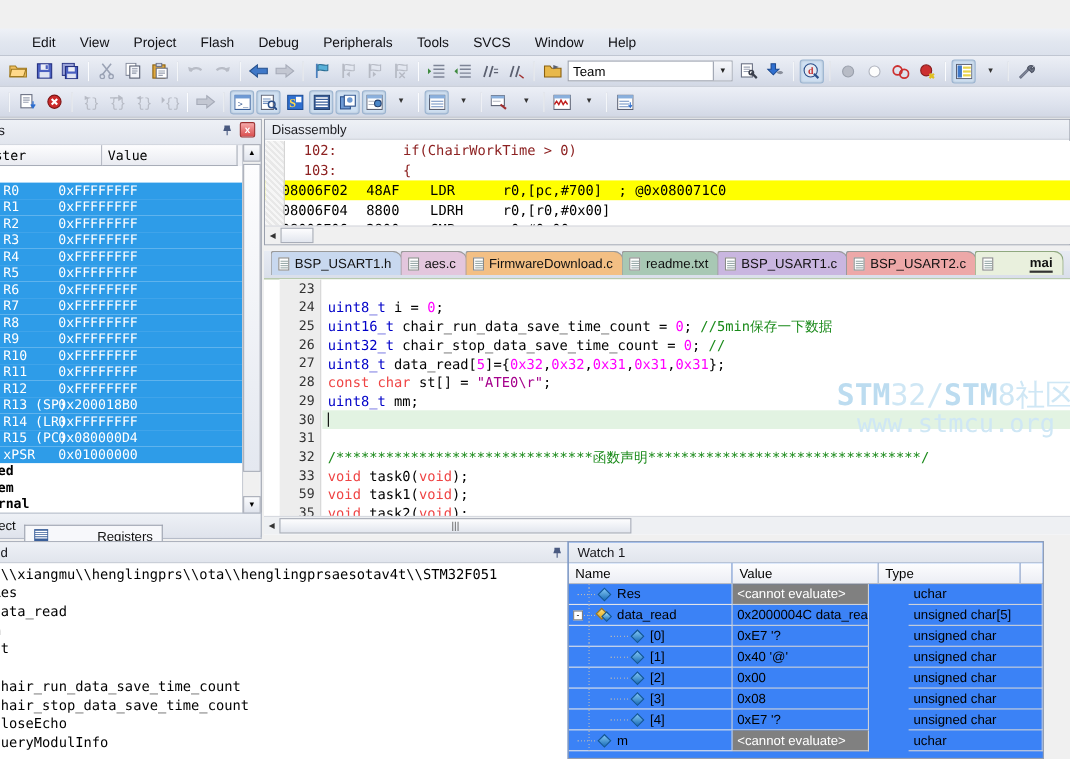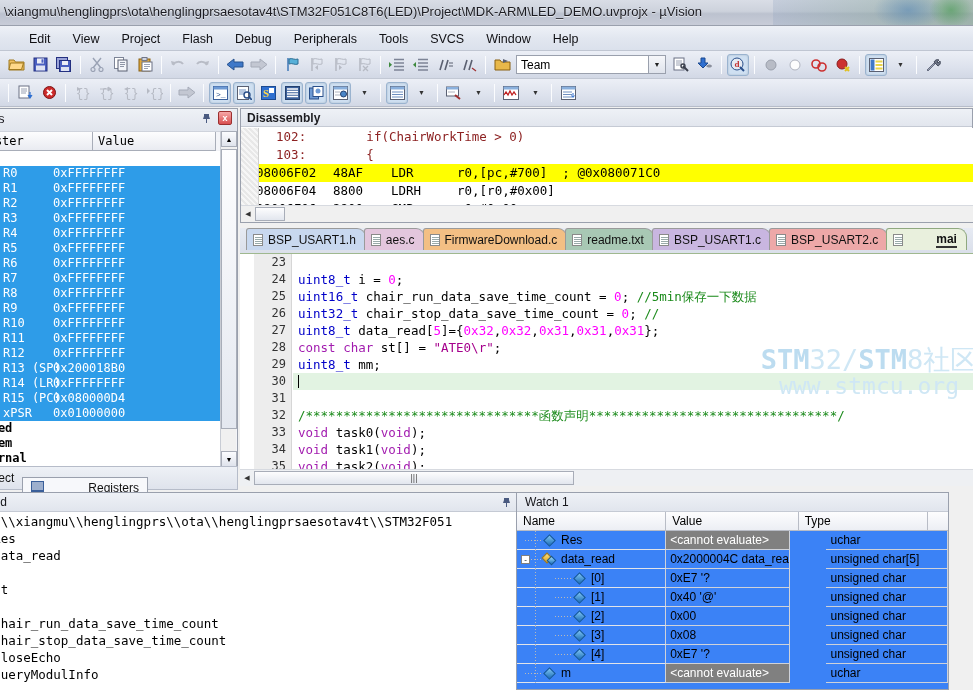--- a/index.html
+++ b/index.html
@@ -79,21 +79,20 @@
     font-size:7px; color:#222;
   }
   .ico { display:block; }
 
   
   .panel-title {
     height:18px; font-size:12px; color:#1b1b1f; padding-left:6px; line-height:18px;
     background:linear-gradient(to bottom,#eef1f6,#e2e6ee);
     border-bottom:1px solid #c5cad4;
     position:relative;
-    font-weight:bold;
   }
   .pin-btn, .close-btn {
     position:absolute; top:2px; width:14px; height:14px;
     display:flex; align-items:center; justify-content:center; font-size:10px;
   }
   .close-btn {
     background:linear-gradient(to bottom,#f7a8a8,#d94f4f);
     border:1px solid #9b2f2f; color:#fff; font-weight:bold; font-size:9px; border-radius:2px;
   }
 
@@ -194,21 +193,21 @@
     font-family:"DejaVu Sans Mono", monospace; font-size:12.5px;
   }
   #code-gutter {
     position:absolute; left:0; top:0; width:38px; height:215px;
     background:#ededed; border-right:1px solid #d6d6d6;
   }
   .ln { height:17px; line-height:17px; text-align:right; padding-right:5px; color:#333; font-size:12px; }
   #code-lines { position:absolute; left:39px; top:0; width:694px; height:215px; }
   .cl { height:17px; line-height:17px; white-space:pre; padding-left:5px; }
   .cl.cur { background:#e2f3e2; }
-  .kw   { color:#a21caf; }
+  .kw   { color:#ef4444; }
   .typ  { color:#0000c8; }
   .num  { color:#ff00ff; }
   .str  { color:#a5008c; }
   .cmt  { color:#1a8a1a; }
   .pun  { color:#000; }
   #watermark {
     position:absolute; right:2px; top:92px; width:232px; height:58px;
     pointer-events:none; text-align:center; line-height:1;
   }
   #wm1 { font-size:27px; font-weight:bold; color:#bcdcf0; letter-spacing:0px; white-space:nowrap; }
@@ -301,26 +300,20 @@
   .gold-pair .d1 { position:absolute; left:0; top:1px; width:8px; height:8px;
     background:linear-gradient(135deg,#ffe27a,#e0a215); transform:rotate(45deg); border:1px solid #a87a10; }
   .gold-pair .d2 { position:absolute; left:5px; top:4px; width:7px; height:7px;
     background:linear-gradient(135deg,#9fe0ff,#1c6fb8); transform:rotate(45deg); border:1px solid #15588f; }
 </style>
 </head>
 <body>
 
 <div id="app">
 
-  <div class="titlebar">
-    <div class="deco"></div>
-    <div class="deco2"></div>
-    <div class="deco3"></div>
-    <div class="title-text">\xiangmu\henglingprs\ota\henglingprsaesotav4t\STM32F051C8T6(LED)\Project\MDK-ARM\LED_DEMO.uvprojx - µVision</div>
-  </div>
 
   <div class="menubar">
     <ul id="menu-list">
         <li>Edit</li>
         <li>View</li>
         <li>Project</li>
         <li>Flash</li>
         <li>Debug</li>
         <li>Peripherals</li>
         <li>Tools</li>
@@ -829,21 +822,21 @@
           <div class="ln">24</div>
           <div class="ln">25</div>
           <div class="ln">26</div>
           <div class="ln">27</div>
           <div class="ln">28</div>
           <div class="ln">29</div>
           <div class="ln">30</div>
           <div class="ln">31</div>
           <div class="ln">32</div>
           <div class="ln">33</div>
-          <div class="ln">34</div>
+          <div class="ln">59</div>
           <div class="ln">35</div>
         </div>
       <div id="code-lines">
           <div class="cl">&nbsp;</div>
           <div class="cl"><span class="typ">uint8_t </span><span class="pun">i = </span><span class="num">0</span><span class="pun">;</span></div>
           <div class="cl"><span class="typ">uint16_t </span><span class="pun">chair_run_data_save_time_count = </span><span class="num">0</span><span class="pun">; </span><span class="cmt">//5min保存一下数据</span></div>
           <div class="cl"><span class="typ">uint32_t </span><span class="pun">chair_stop_data_save_time_count = </span><span class="num">0</span><span class="pun">; </span><span class="cmt">//</span></div>
           <div class="cl"><span class="typ">uint8_t </span><span class="pun">data_read[</span><span class="num">5</span><span class="pun">]={</span><span class="num">0x32</span><span class="pun">,</span><span class="num">0x32</span><span class="pun">,</span><span class="num">0x31</span><span class="pun">,</span><span class="num">0x31</span><span class="pun">,</span><span class="num">0x31</span><span class="pun">};</span></div>
           <div class="cl"><span class="kw">const char </span><span class="pun">st[] = </span><span class="str">"ATE0\r"</span><span class="pun">;</span></div>
           <div class="cl"><span class="typ">uint8_t </span><span class="pun">mm;</span></div>

